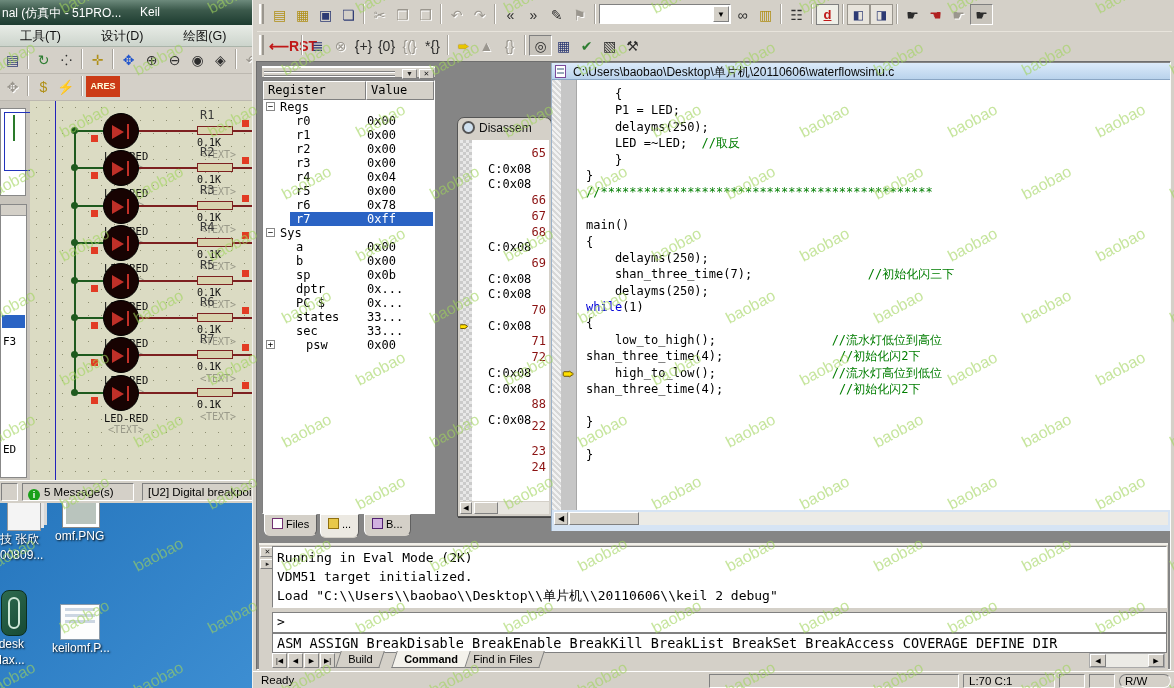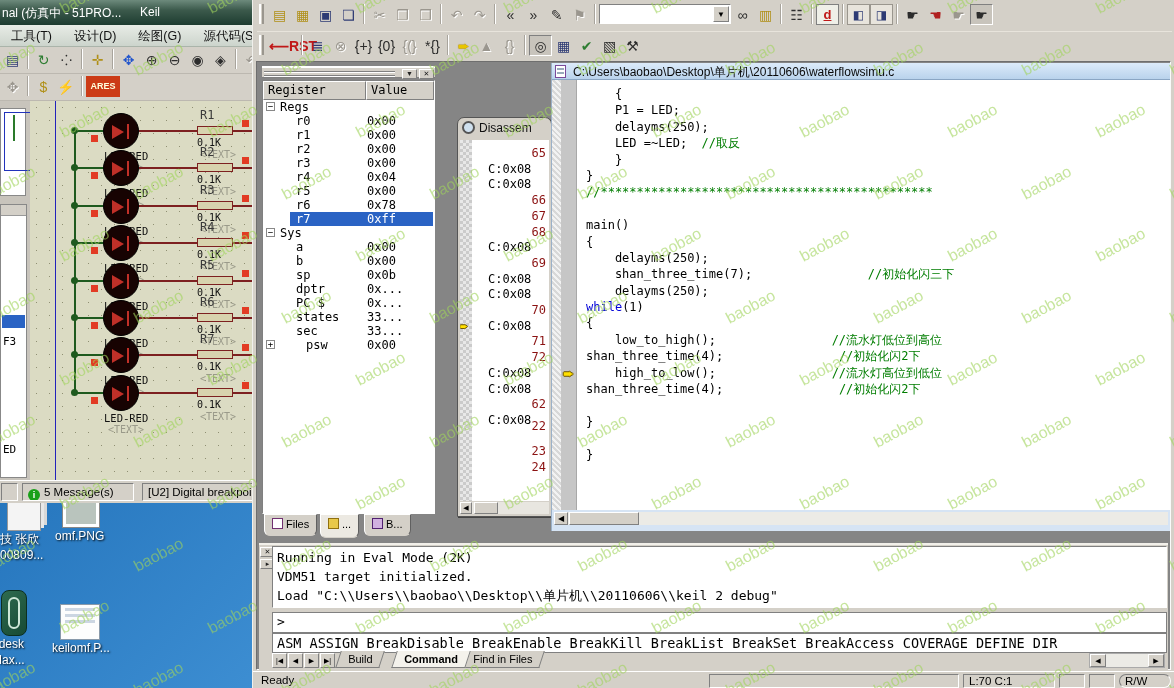--- a/index.html
+++ b/index.html
@@ -21,21 +21,21 @@
   .img-shot { width:40px; height:36px; background:#fdfdfd; border:1px solid #8899aa; padding:3px 4px; }
   .img-shot i { display:block; height:3px; background:#ccd6e2; margin-bottom:3px; }
 
   
   #proteus { position:absolute; left:0; top:0; width:252px; height:503px; background:#d4d0c8; overflow:hidden; }
   #pt-title { position:absolute; left:0; top:0; right:0; height:25px;
     background:linear-gradient(#6d8a7c 0%,#3c5a4c 40%,#1d3c30 100%); color:#fff; font-size:12px; }
   #pt-title .t1 { position:absolute; left:2px; top:5px; white-space:nowrap; }
   #pt-title .t2 { position:absolute; left:140px; top:5px; }
   #pt-menu { position:absolute; left:0; top:25px; right:0; height:22px; background:linear-gradient(#e8ece6,#ccd4cc); border-bottom:1px solid #aab4aa; white-space:nowrap; }
-  #pt-menu span { display:inline-block; padding:3px 11px; font-size:12.5px; color:#111; }
+  #pt-menu span { display:inline-block; padding:3px 20px; font-size:12.5px; color:#111; }
   .ptoolbar { position:absolute; left:0; right:0; height:27px; background:#d4d0c8; border-bottom:1px solid #bcb8b0; white-space:nowrap; padding:2px 1px; }
   #pt-tb1 { top:47px; } #pt-tb2 { top:74px; }
 
   .tbtn { display:inline-block; width:23px; height:21px; line-height:20px; text-align:center;
     font-size:14px; color:#2c2c2c; vertical-align:top; border:1px solid transparent; }
   .tbtn.gold { color:#b09018; } .tbtn.navy { color:#2d3a74; } .tbtn.blue { color:#2255cc; }
   .tbtn.green { color:#2e7d32; } .tbtn.red { color:#b02020; } .tbtn.yellow { color:#e8c500; text-shadow:0 0 1px #806000; }
   .tbtn.dis { color:#9a968e; text-shadow:1px 1px 0 #fff; }
   .tbtn.press { border:1px solid; border-color:#808080 #fff #fff #808080; background:#c8c4bc; }
   .tbtn.box { border:1px solid #9a968e; background:#e8e4dc; font-size:12px; }
@@ -498,21 +498,21 @@
               <div class="dline a" style="top: 100.2px;">C:0x08</div>
               <div class="dline n" style="top: 115.9px;">69</div>
               <div class="dline a" style="top: 131.6px;">C:0x08</div>
               <div class="dline a" style="top: 147.3px;">C:0x08</div>
               <div class="dline n" style="top: 163px;">70</div>
               <div class="dline a" style="top: 178.7px;">C:0x08</div>
               <div class="dline n" style="top: 194.4px;">71</div>
               <div class="dline n" style="top: 210.1px;">72</div>
               <div class="dline a" style="top: 225.8px;">C:0x08</div>
               <div class="dline a" style="top: 241.5px;">C:0x08</div>
-              <div class="dline n" style="top: 257.2px;">62</div>
+              <div class="dline n" style="top: 257.2px;">88</div>
               <div class="dline a" style="top: 272.9px;">C:0x08</div>
               <div class="dline n" style="top: 279px;">22</div>
               <div class="dline n" style="top: 304.3px;">23</div>
               <div class="dline n" style="top: 320px;">24</div>
             </div>
         </div>
         <div class="dscroll">
           <span class="arr">◀</span>
           <span class="thumb"></span>
         </div>

